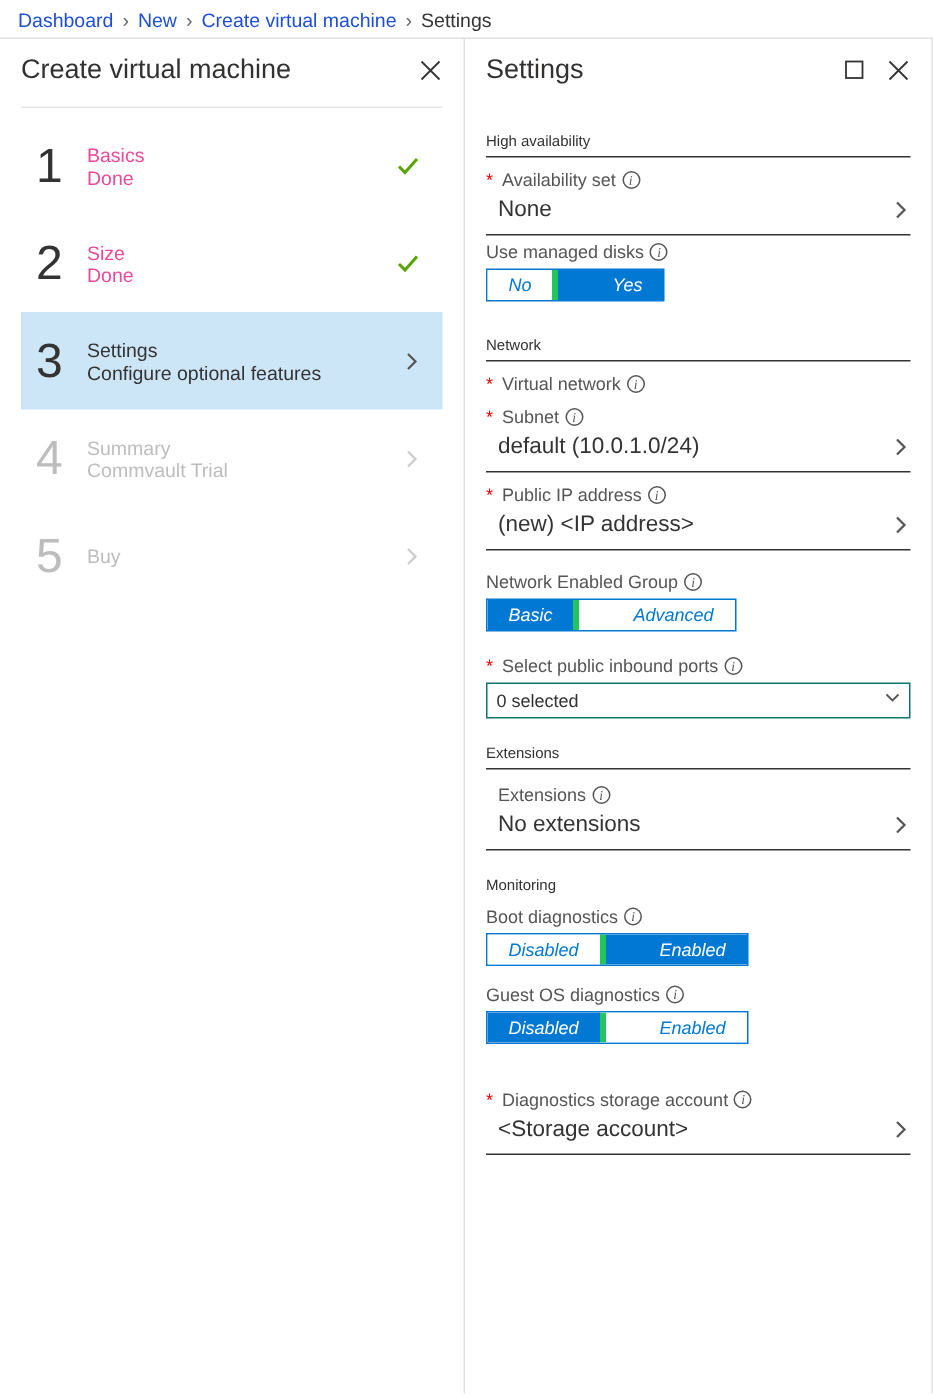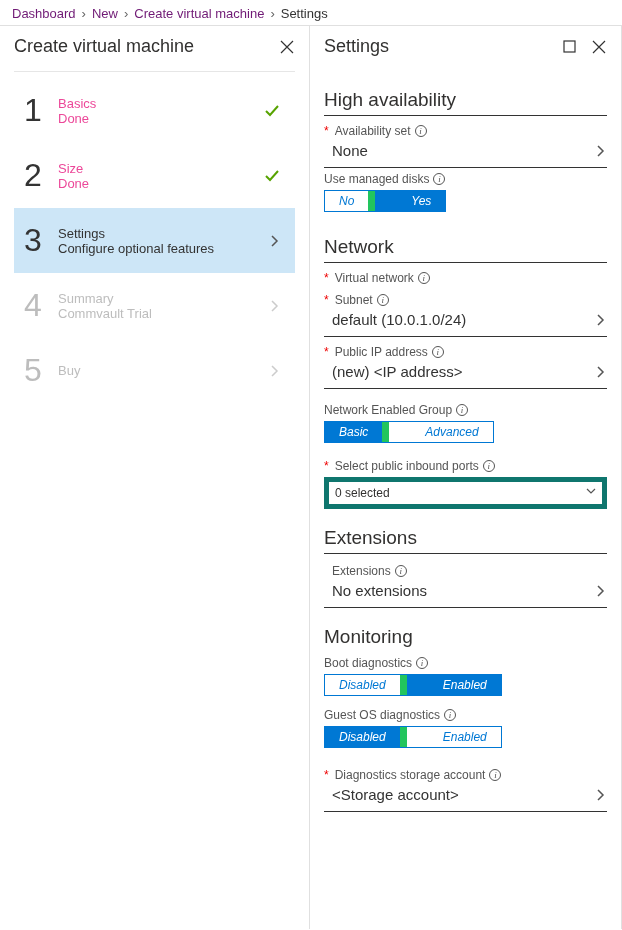--- a/index.html
+++ b/index.html
@@ -1,21 +1,21 @@
 <!DOCTYPE html>
 <html><head>
 <meta charset="utf-8">
 <style>
   * { box-sizing: border-box; margin: 0; padding: 0; }
   body { font-family: "Segoe UI", Arial, sans-serif; font-size: 13px; color: #323130; background: #fff; width: 622px; }
   a { text-decoration: none; }
 
   
   .breadcrumb { padding: 6px 12px 4px; font-size: 13px; display: flex; align-items: center; gap: 4px; }
-  .breadcrumb a { color: #701a75; }
+  .breadcrumb a { color: #1d4ed8; }
   .breadcrumb .sep { color: #666; margin: 0 2px; }
   .breadcrumb .current { color: #333; }
 
   .blades { display: flex; border-top: 1px solid #e0e0e0; }
   .blade { border-right: 1px solid #e0e0e0; height: 903px; overflow: hidden; }
   .blade-left { width: 310px; }
   .blade-right { width: 312px; }
 
   .blade-header { display: flex; align-items: center; padding: 10px 14px 14px 14px; }
   .blade-title { font-size: 18px; font-weight: 400; flex: 1; }
@@ -33,34 +33,34 @@
   .step.disabled .step-num, .step.disabled .step-title, .step.disabled .step-sub { color: #bdbdbd; }
   .step.selected { background: #cde6f7; }
   .step .chev { width: 16px; color: #888; }
   .step.disabled .chev { color: #ccc; }
   .step .check { color: #57a300; font-size: 18px; margin-right: 4px; }
   .steps-divider { height:1px; background:#e6e6e6; margin: 0 0 6px 0; }
 
   
   .scroll { padding: 0 14px 20px 14px; overflow-y: auto; height: calc(100% - 48px); }
   .scroll::-webkit-scrollbar { width: 10px; }
-  .section-title { font-size: 19px; margin-top: 18px; margin-bottom: 4px; border-bottom: 1px solid #333; padding-bottom: 4px; font-weight: 400;}
+  .section-title { font-size: 10px; margin-top: 18px; margin-bottom: 4px; border-bottom: 1px solid #333; padding-bottom: 4px; font-weight: 400;}
   .field-label { font-size: 12px; color: #555; display: flex; align-items: center; gap: 4px; margin-top: 8px; }
   .field-label.req::before { content: "*"; color: #e00; margin-right: 2px; }
   .info-icon { display:inline-flex; width:12px; height:12px; border:1px solid #555; border-radius:50%; font-size:9px; align-items:center; justify-content:center; line-height:1; color:#555; font-style: italic; font-family: serif;}
   .field-row { display:flex; align-items:center; padding: 4px 0 8px 8px; border-bottom:1px solid #333; cursor:pointer; }
   .field-value { flex:1; font-size:15px; color:#333; }
   .chevron-right { color:#555; }
 
   .toggle-group { display:inline-flex; border:1px solid #0078d4; border-radius:0; overflow:hidden; margin-top:4px; margin-bottom:6px;font-style:italic;}
   .toggle-btn { padding: 3px 14px; font-size:12px; background:#fff; color:#0078d4; cursor:pointer; }
   .toggle-btn.active { background:#0078d4; color:#fff; }
-  .toggle-btn + .toggle-btn { border-left:7px solid #22c55e;padding-left:36px; }
-
-  .select-box { width:100%; border:5px solid #0f766e; padding:4px 6px; font-size:12px; display:flex; justify-content:space-between; margin-top:4px; cursor:pointer; background:#fff; }
+  .toggle-btn + .toggle-btn { border-left:4px solid #22c55e;padding-left:36px; }
+
+  .select-box { width:100%; border:1px solid #0f766e; padding:4px 6px; font-size:12px; display:flex; justify-content:space-between; margin-top:4px; cursor:pointer; background:#fff; }
   .select-box .caret { font-size:11px; color:#555; }
 
   svg { display:block; }
 </style>
 </head>
 <body>
 
 <div class="breadcrumb">
   <a href="#">Dashboard</a>
   <span class="sep">›</span>
@@ -282,21 +282,21 @@
 
       <div class="field-label" style="margin-top:6px">
         <span>Guest OS diagnostics</span>
         <span class="info-icon">i</span>
       </div>
       <div class="toggle-group">
         <div class="toggle-btn active">Disabled</div>
         <div class="toggle-btn">Enabled</div>
       </div>
 
-      <div class="field-label req" style="margin-top:14px">
+      <div class="field-label req" style="margin-top:24px">
         <span>Diagnostics storage account</span>
         <span class="info-icon">i</span>
       </div>
       <div class="field-row">
         <div class="field-value"> &lt;Storage account&gt;</div>
         <div class="chevron-right">
           <svg width="12" height="12" viewBox="0 0 12 12">
               <path d="M3 1 L8 6 L3 11" stroke="#555" stroke-width="1.5" fill="none"></path>
             </svg>
         </div>

